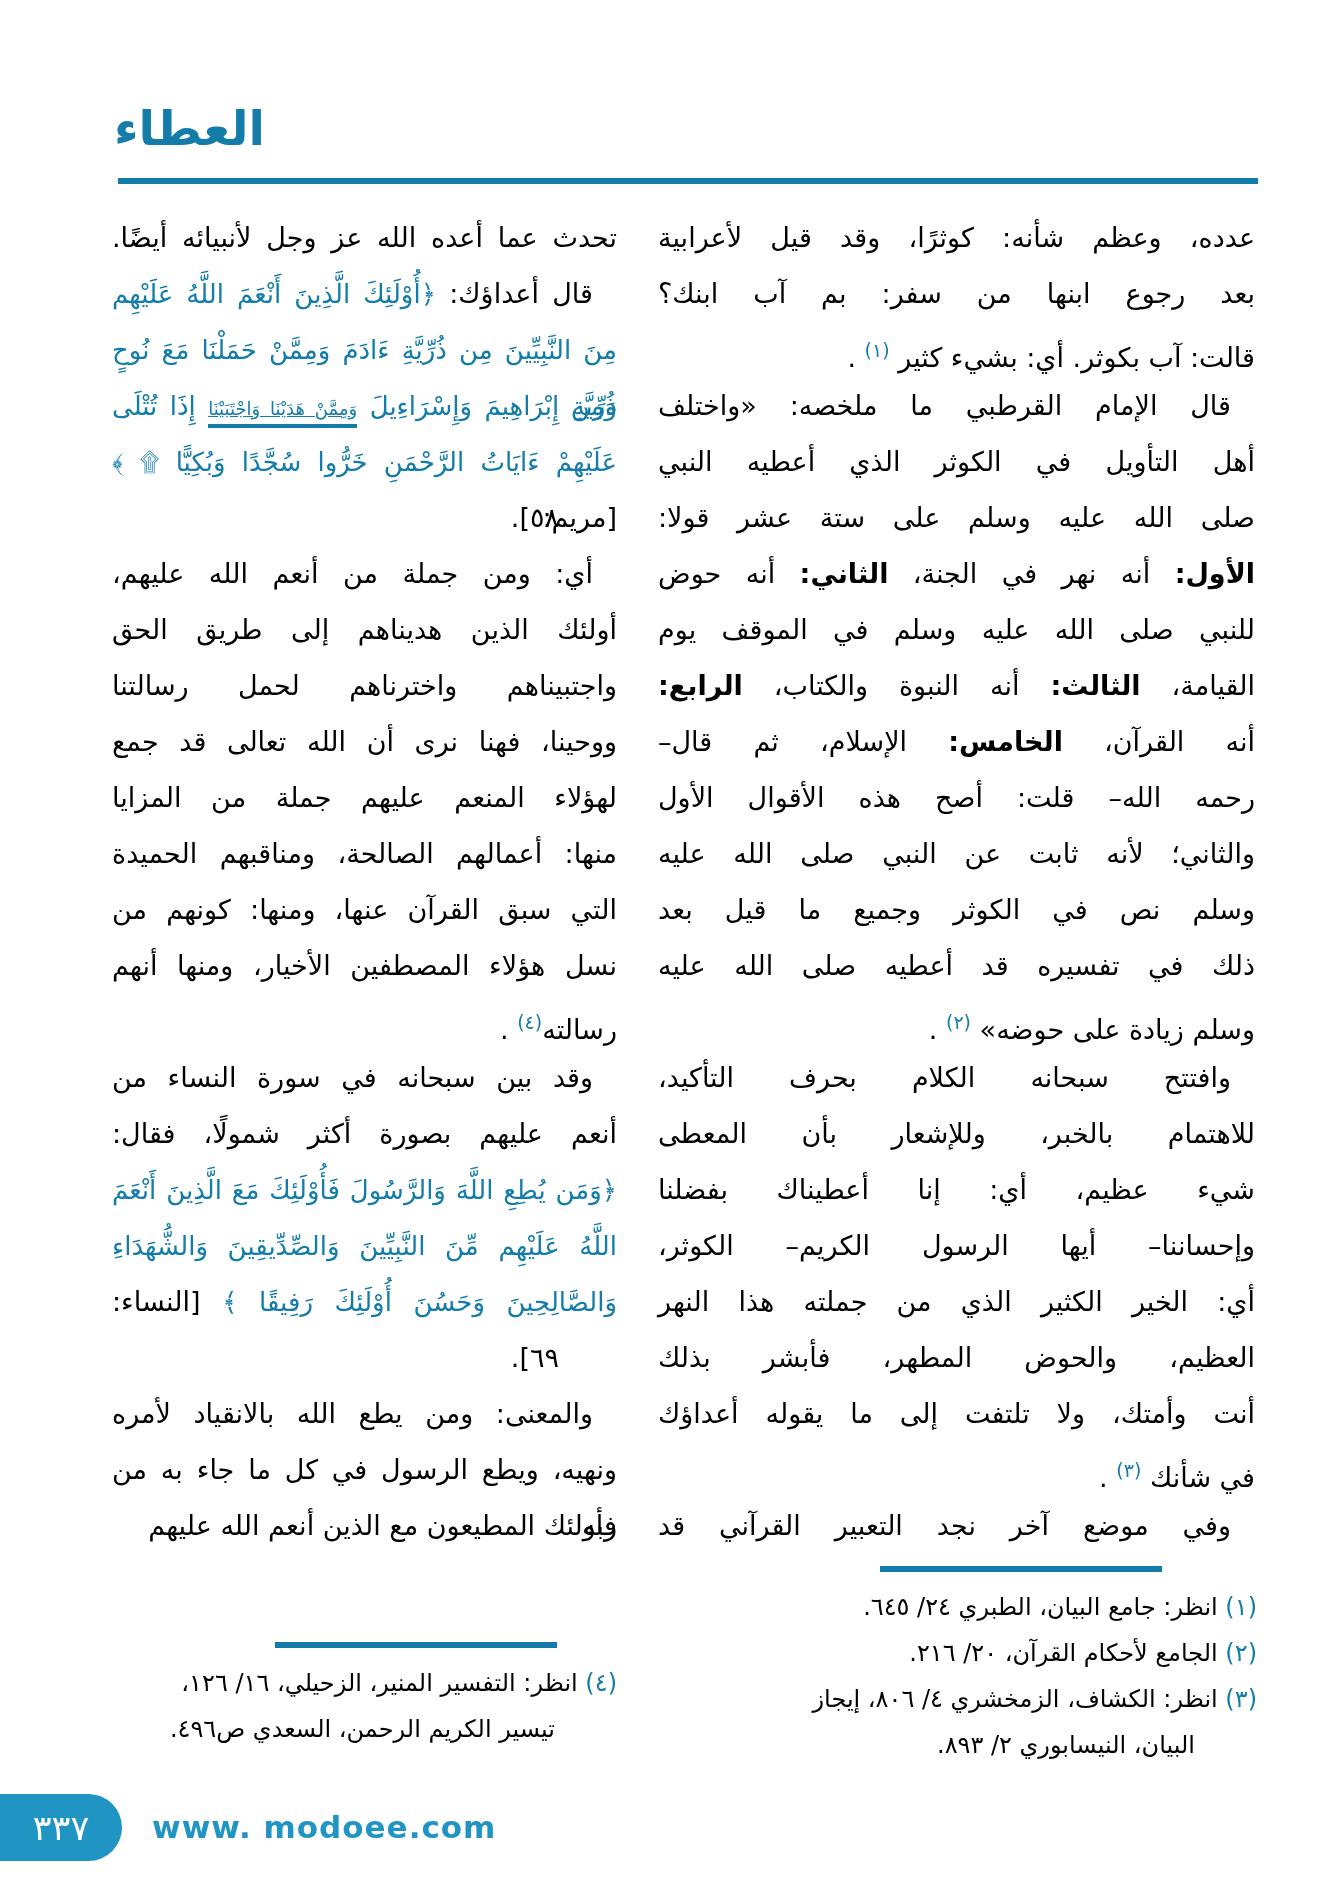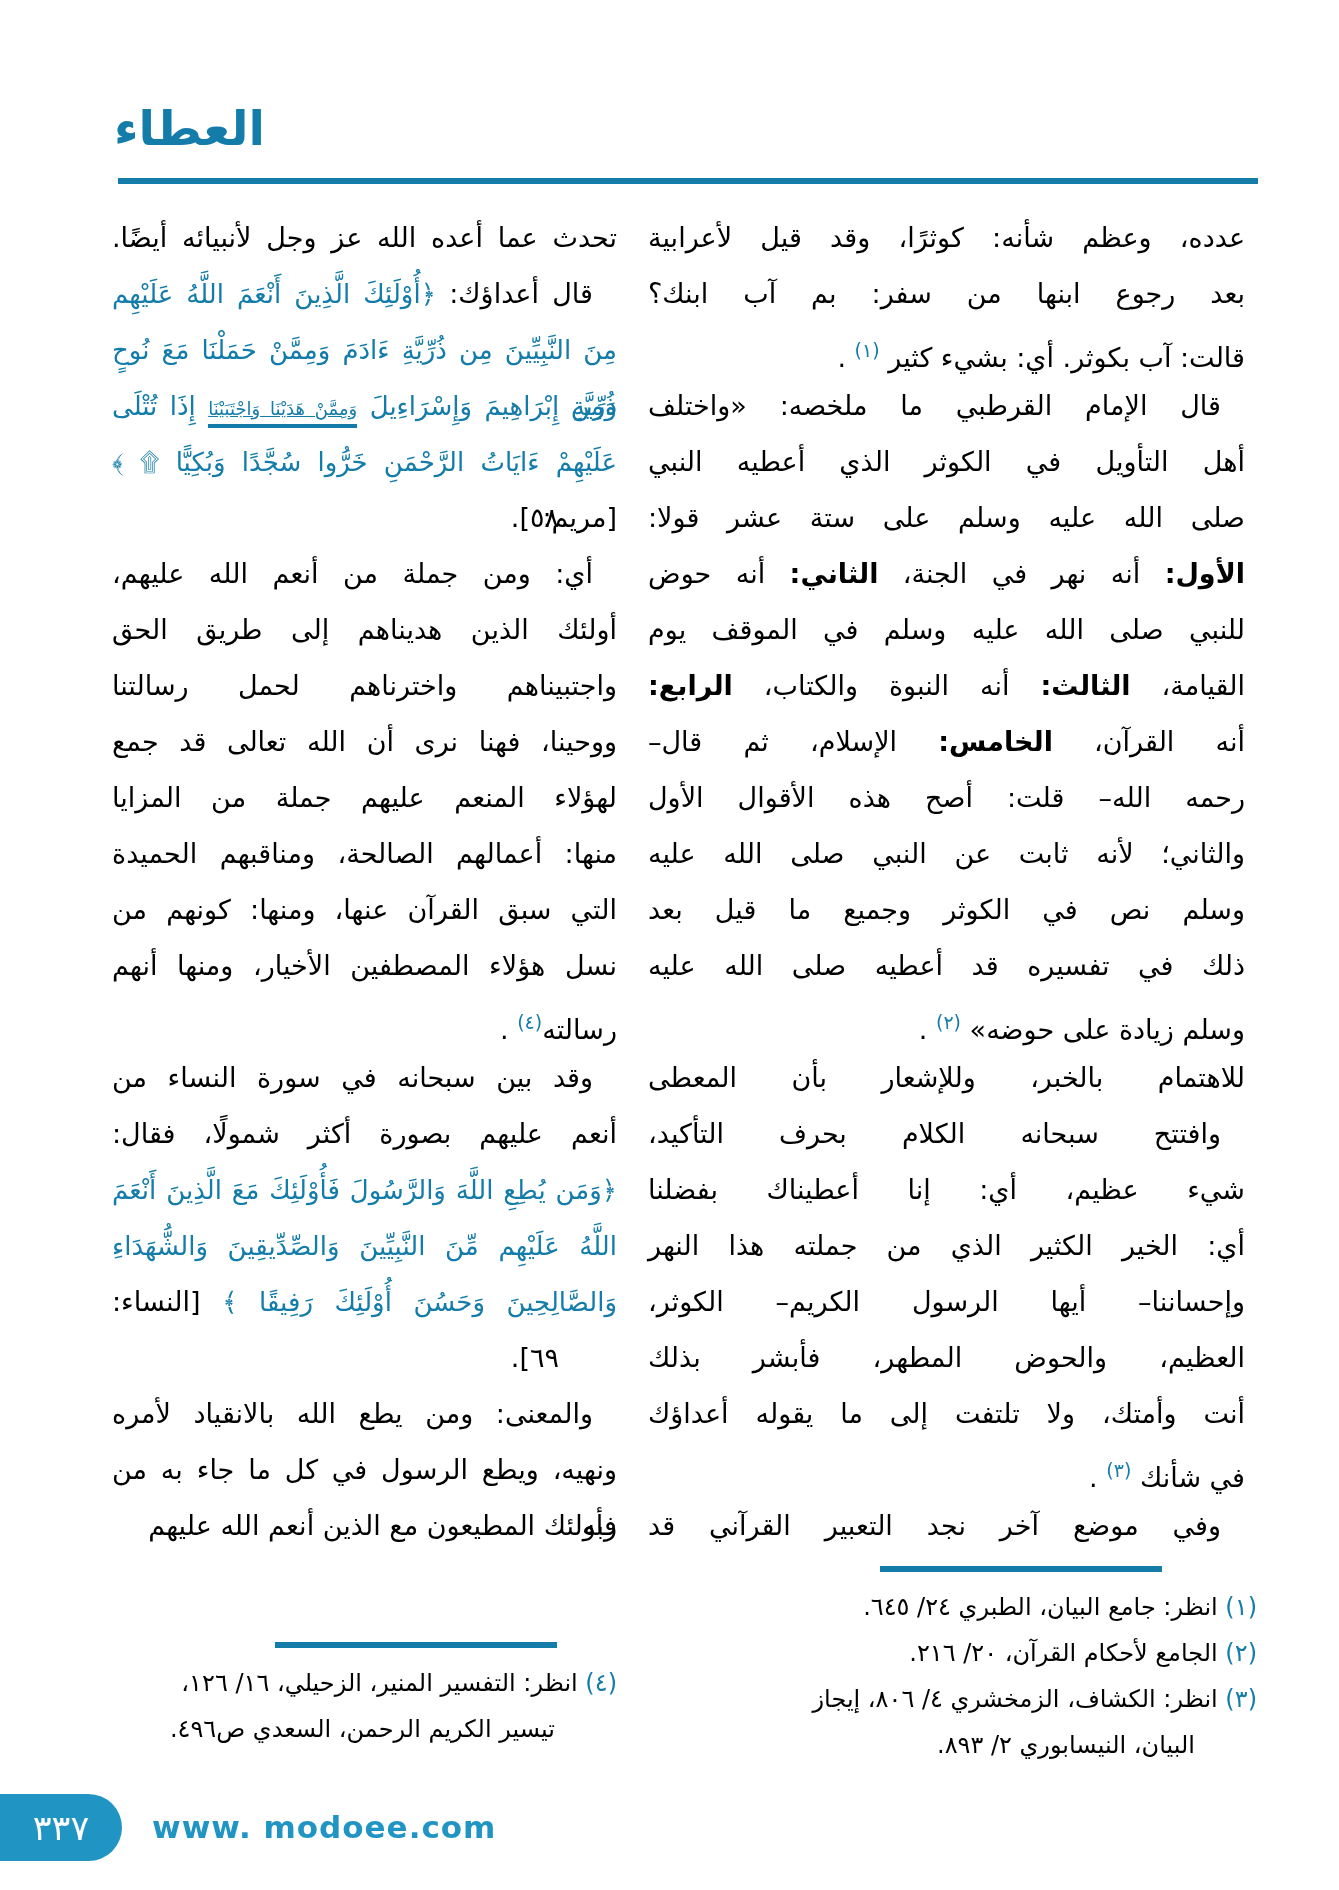--- a/index.html
+++ b/index.html
@@ -7,21 +7,21 @@
     position:relative;width:1339px;height:1890px;background:#ffffff;
     font-family:"DejaVu Sans",sans-serif;direction:rtl;overflow:hidden;
     --teal:#147ca9;--teal2:#2095c3;
   }
   .title{
     position:absolute;left:114px;top:100px;font-size:48px;font-weight:bold;
     color:var(--teal);direction:rtl;
   }
   .rule{position:absolute;left:118px;top:178px;width:1140px;height:6px;background:var(--teal);}
   .col{position:absolute;top:210px;}
-  .col-right{right:94px;width:597px;}
+  .col-right{right:84px;width:597px;}
   .col-left{left:112px;width:505px;}
   .line{
     height:56px;line-height:56px;font-size:27px;color:#000;
     text-align:justify;text-align-last:justify;white-space:normal;
   }
   .line.e{text-align-last:right;}
   .line.i{padding-right:24px;}
   .line.i2{padding-right:58px;}
   .seg-b{font-weight:bold;}
   .seg-fn{color:var(--teal);font-size:19px;vertical-align:10px;}
@@ -64,25 +64,25 @@
       <div class="line j"><span>صلى الله عليه وسلم على ستة عشر قولا:</span></div>
       <div class="line j"><span class="seg-b">الأول:</span><span> أنه نهر في الجنة، </span><span class="seg-b">الثاني:</span><span> أنه حوض</span></div>
       <div class="line j"><span>للنبي صلى الله عليه وسلم في الموقف يوم</span></div>
       <div class="line j"><span>القيامة، </span><span class="seg-b">الثالث:</span><span> أنه النبوة والكتاب، </span><span class="seg-b">الرابع:</span></div>
       <div class="line j"><span>أنه القرآن، </span><span class="seg-b">الخامس:</span><span> الإسلام، ثم قال–</span></div>
       <div class="line j"><span>رحمه الله– قلت: أصح هذه الأقوال الأول</span></div>
       <div class="line j"><span>والثاني؛ لأنه ثابت عن النبي صلى الله عليه</span></div>
       <div class="line j"><span>وسلم نص في الكوثر وجميع ما قيل بعد</span></div>
       <div class="line j"><span>ذلك في تفسيره قد أعطيه صلى الله عليه</span></div>
       <div class="line e"><span>وسلم زيادة على حوضه» </span><span class="seg-fn">(٢)</span><span> .</span></div>
+      <div class="line j i"><span>وافتتح سبحانه الكلام بحرف التأكيد،</span></div>
       <div class="line j"><span>للاهتمام بالخبر، وللإشعار بأن المعطى</span></div>
-      <div class="line j i"><span>وافتتح سبحانه الكلام بحرف التأكيد،</span></div>
       <div class="line j"><span>شيء عظيم، أي: إنا أعطيناك بفضلنا</span></div>
+      <div class="line j"><span>وإحساننا– أيها الرسول الكريم– الكوثر،</span></div>
       <div class="line j"><span>أي: الخير الكثير الذي من جملته هذا النهر</span></div>
-      <div class="line j"><span>وإحساننا– أيها الرسول الكريم– الكوثر،</span></div>
       <div class="line j"><span>العظيم، والحوض المطهر، فأبشر بذلك</span></div>
       <div class="line j"><span>أنت وأمتك، ولا تلتفت إلى ما يقوله أعداؤك</span></div>
       <div class="line e"><span>في شأنك </span><span class="seg-fn">(٣)</span><span> .</span></div>
       <div class="line j i"><span>وفي موضع آخر نجد التعبير القرآني قد</span></div>
     </div>
 
   <div class="col col-left">
       <div class="line j"><span>تحدث عما أعده الله عز وجل لأنبيائه أيضًا.</span></div>
       <div class="line j i"><span>قال أعداؤك: </span><span class="seg-q">﴿أُوْلَئِكَ الَّذِينَ أَنْعَمَ اللَّهُ عَلَيْهِم</span></div>
       <div class="line j"><span class="seg-q">مِنَ النَّبِيِّينَ مِن ذُرِّيَّةِ ءَادَمَ وَمِمَّنْ حَمَلْنَا مَعَ نُوحٍ وَمِن</span></div>

